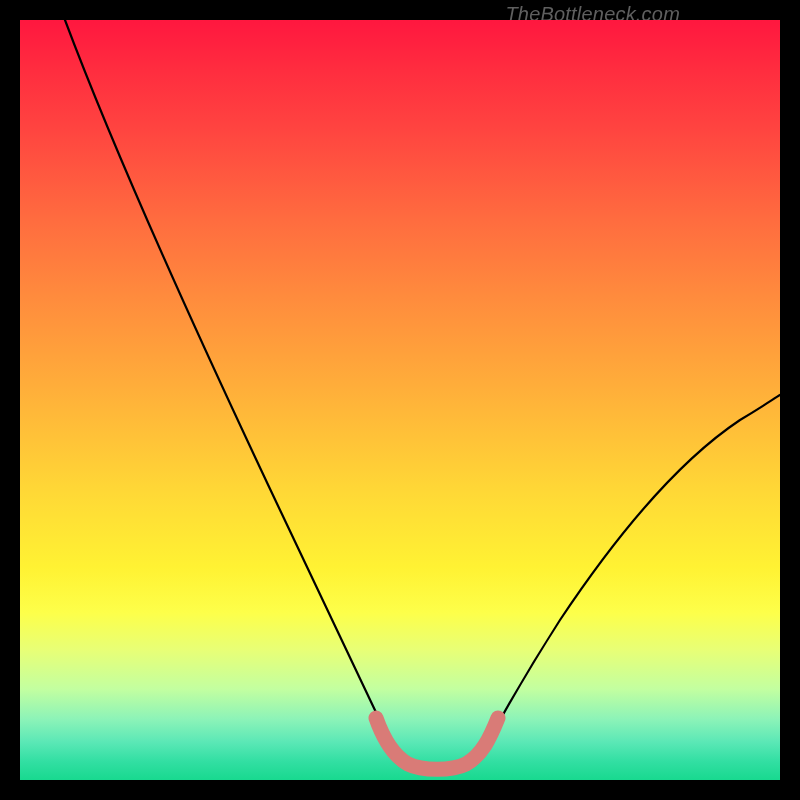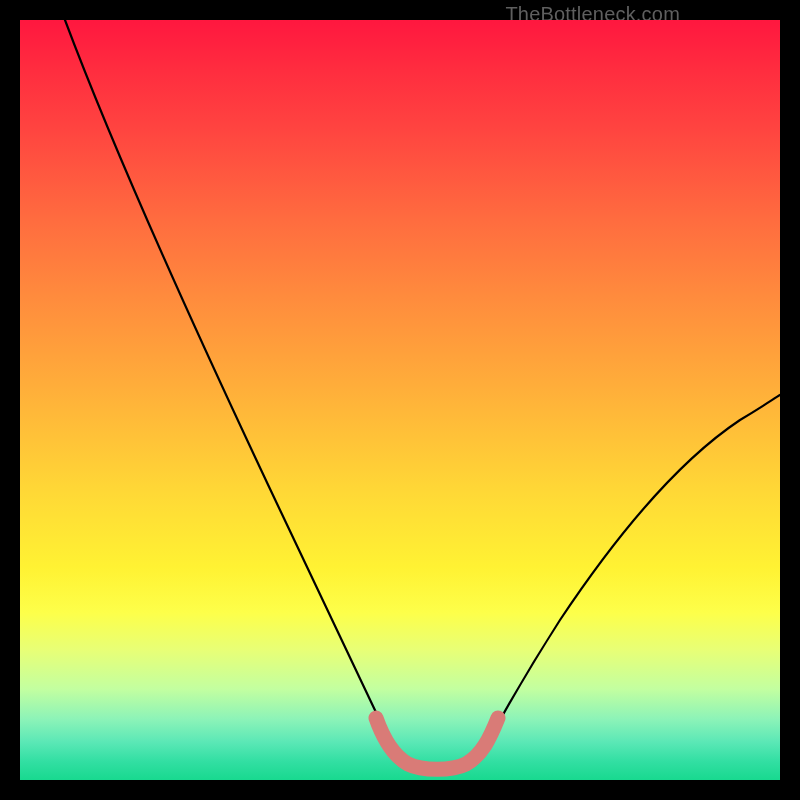--- a/index.html
+++ b/index.html
@@ -11,20 +11,21 @@
     overflow: hidden;
     font-family: Arial, Helvetica, sans-serif;
   }
   .frame {
     position: absolute;
     left: 0;
     top: 0;
     width: 688px;
     height: 800px;
     background: #000;
+    font-style: italic;
   }
   .plot {
     position: absolute;
     left: 20px;
     top: 20px;
     width: 760px;
     height: 760px;
     background: linear-gradient(to bottom,
       #ff173f 0%,
       #ff2b3f 6%,

